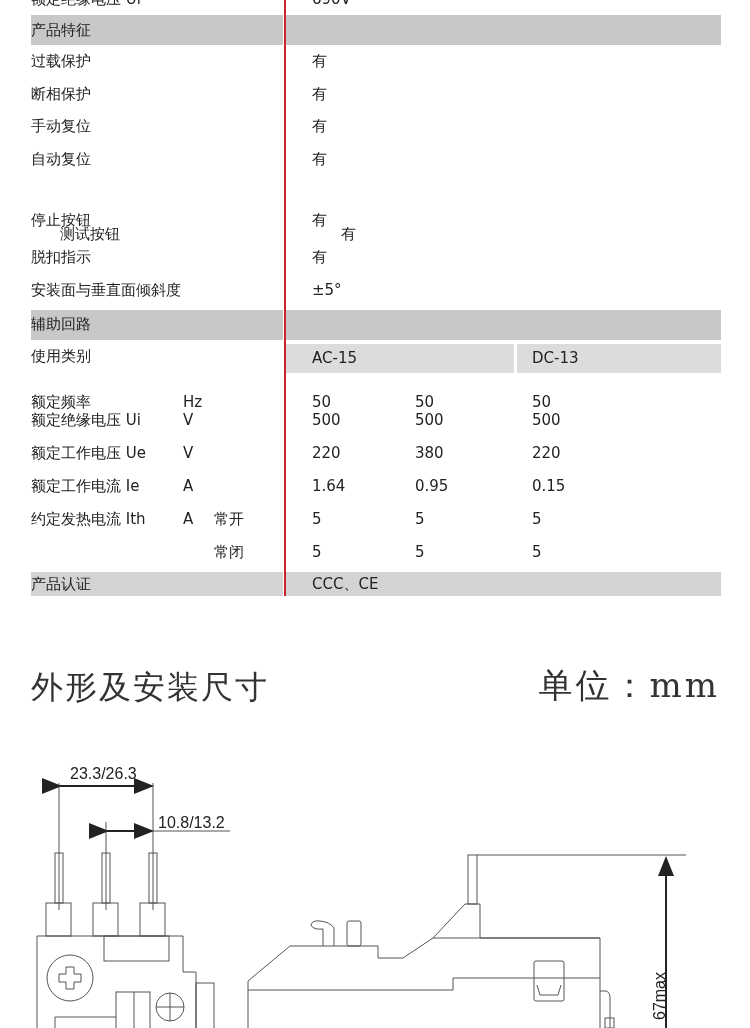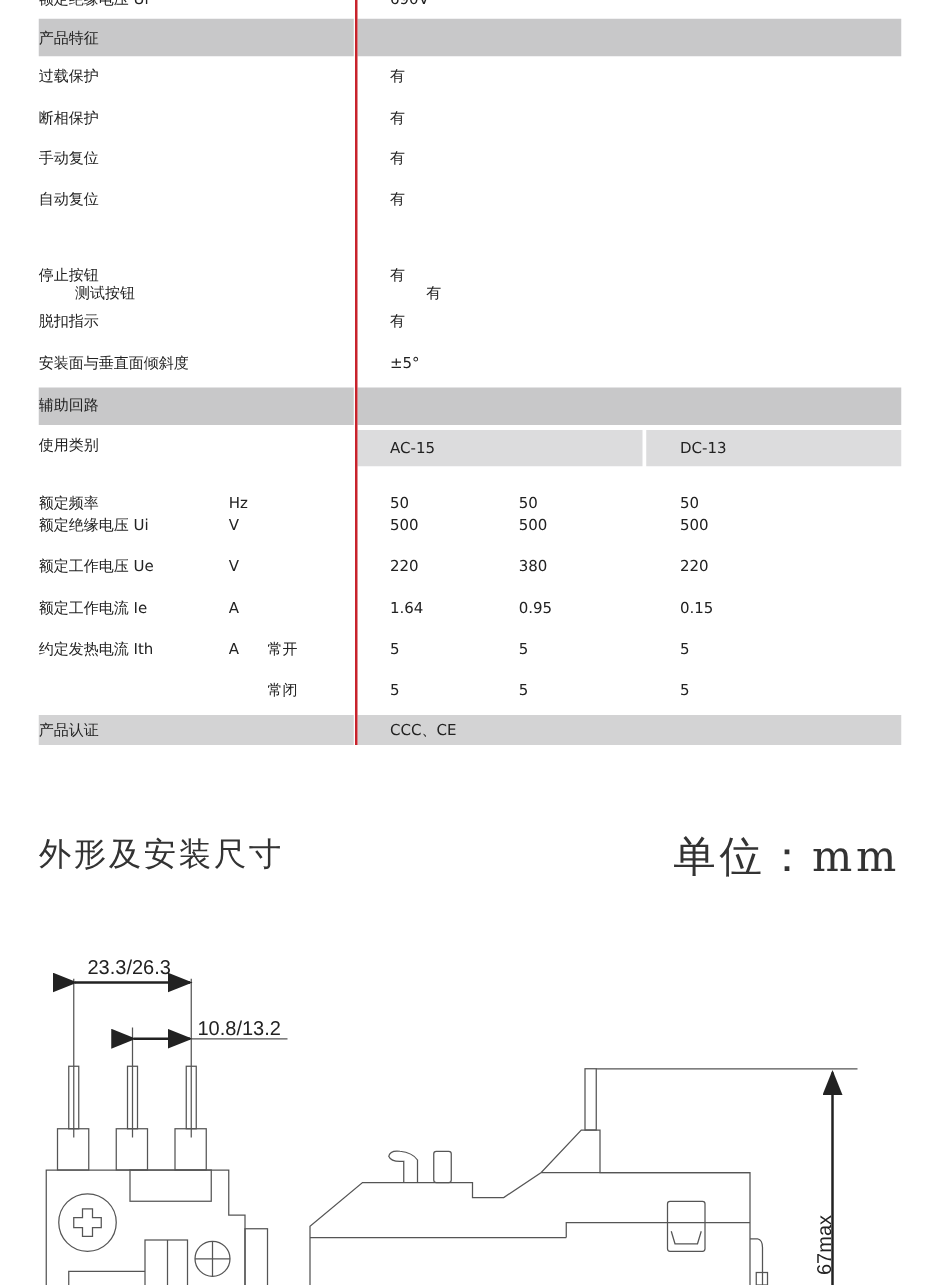--- a/index.html
+++ b/index.html
@@ -1,30 +1,30 @@
 <!DOCTYPE html>
 <html><head>
 <meta charset="utf-8">
 <style>
   html, body { margin:0; padding:0; background:#fff; }
   body { width:750px; height:1028px; position:relative; overflow:hidden;
          font-family: "DejaVu Sans", "Liberation Sans", sans-serif; color:#222; }
-  .row { position:absolute; left:31px; width:684px; height:31px; font-size:12px; }
+  .row { position:absolute; left:31px; width:684px; height:31px; font-size:15px; }
   .row .c { position:absolute; top:0; line-height:31px; white-space:nowrap; }
   .band { position:absolute; left:31px; height:30px; background:#c8c8c9; }
   .band2 { position:absolute; height:29px; background:#dcdcdd; }
   .vline { position:absolute; left:284px; top:0; width:2px; height:596px; background:#c8232c; }
   .lbl { left:0; }
   .unit { left:152px; }
   .sub { left:183px; }
   .v1 { left:281px; }
   .v2 { left:384px; }
-  .v3 { left:501px;margin-left:12px; }
+  .v3 { left:501px; }
   .heading { position:absolute; top:666px; left:31px; font-family:Liberation Serif, serif;
-             font-size:26px; color:#333; letter-spacing:2px; }
+             font-size:32px; color:#333; letter-spacing:2px; }
   .unitlbl { position:absolute; top:663px; right:30px; font-family:"DejaVu Serif","Liberation Serif",serif;
              font-size:34px; color:#333; letter-spacing:3px; }
   svg.drawing { position:absolute; left:0; top:740px; }
 </style>
 </head>
 <body>
 
 <div class="row" style="top:-16px;">
   <span class="c lbl">额定绝缘电压 Ui</span>
   <span class="c v1">690V</span>

